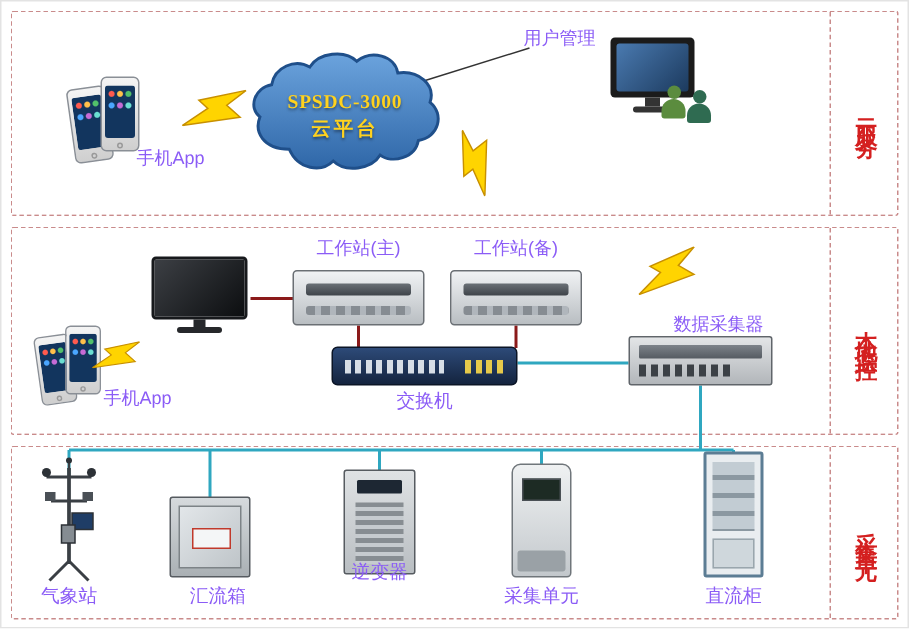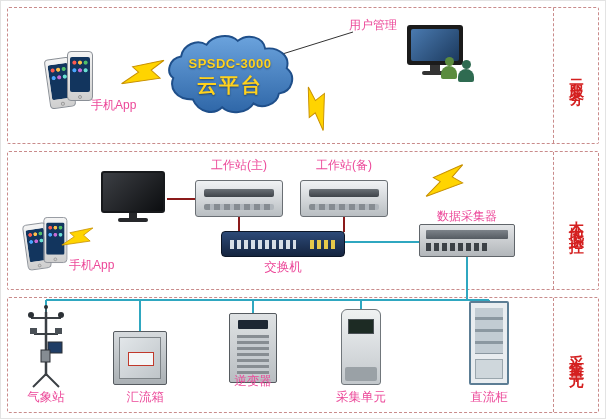--- a/index.html
+++ b/index.html
@@ -18,21 +18,21 @@
     border-left:1px dashed #c98b8b; display:flex; align-items:center; justify-content:center;
   }
   .sec-label {
     writing-mode:vertical-rl; text-orientation:upright;
     color:#d42020; font-weight:bold; font-size:15px; letter-spacing:6px;
   }
   
   .wires { position:absolute; left:0; top:0; z-index:1; pointer-events:none; }
   
   .icon { position:absolute; z-index:2; }
-  .node-label { position:absolute; z-index:3; font-size:12px; color:#ec4899; text-align:center; white-space:nowrap; }
+  .node-label { position:absolute; z-index:3; font-size:12px; color:#8b5cf6; text-align:center; white-space:nowrap; }
   .caption { font-weight:normal; font-size:12.5px; }
   
   .bolt { position:absolute; z-index:2; fill:#ffd400; stroke:#c89000; stroke-width:1; }
   
   .phones { position:absolute; z-index:2; width:50px; height:62px; }
   .phone { position:absolute; width:26px; height:50px; background:linear-gradient(180deg,#f4f4f4,#cfcfcf);
            border:1px solid #8a8f96; border-radius:4px; box-sizing:border-box; }
   .phone::before { content:""; position:absolute; left:2px; right:2px; top:5px; bottom:8px; border-radius:2px;
     background-color:#12355e;
     background-image:
@@ -42,23 +42,23 @@
       radial-gradient(circle at 22% 38%, #4aa6ff 0 1.6px, transparent 2.4px),
       radial-gradient(circle at 50% 38%, #c66bd6 0 1.6px, transparent 2.4px),
       radial-gradient(circle at 78% 38%, #6adfd2 0 1.6px, transparent 2.4px); }
   .phone::after { content:""; position:absolute; left:50%; bottom:1.5px; width:4px; height:4px; margin-left:-2px;
     border:1px solid #999; border-radius:50%; box-sizing:border-box; }
   .phone.p1 { left:0; top:7px; transform:rotate(-8deg); }
   .phone.p2 { left:20px; top:0; }
   
   .cloud { position:absolute; z-index:2; }
   .cloud-text { position:absolute; inset:0; display:flex; flex-direction:column; align-items:center;
-    justify-content:center; gap:1px; color:#ffd21e; font-weight:bold; text-shadow:0 1px 2px rgba(0,0,0,.45); }
+    justify-content:center; gap:1px; color:#ffd21e; font-weight:bold; text-shadow:0 1px 2px rgba(0,0,0,.45);font-family:Liberation Serif, serif; }
   .cloud-text .l1 { font-size:13px; letter-spacing:.5px; }
-  .cloud-text .l2 { font-size:20px; letter-spacing:2px; }
+  .cloud-text .l2 { font-size:13px; letter-spacing:2px; }
   
   .um { position:absolute; z-index:2; width:78px; height:60px; }
   .um-mon { position:absolute; left:4px; top:0; width:56px; height:40px; background:#1b1b1b; border-radius:3px; }
   .um-mon::before { content:""; position:absolute; inset:4px; background:linear-gradient(135deg,#4a7ab0,#1c3a5e); border-radius:2px; }
   .um-stand { position:absolute; left:27px; top:40px; width:10px; height:6px; background:#333; }
   .um-base { position:absolute; left:19px; top:46px; width:28px; height:4px; background:#333; border-radius:2px; }
   .person { position:absolute; width:16px; height:13px; border-radius:8px 8px 2px 2px; }
   .person::before { content:""; position:absolute; top:-9px; left:4px; width:9px; height:9px; border-radius:50%; background:inherit; }
   .person.pa { background:#5b8c3e; left:38px; top:41px; z-index:2; }
   .person.pb { background:#2f6b51; left:55px; top:44px; z-index:3; }
@@ -214,21 +214,21 @@
 
   <div class="node-label" style="left:194px; top:156px; width:88px;">工作站(主)</div>
   <div class="server" style="left:194px; top:179px;"></div>
 
   <div class="node-label" style="left:299px; top:156px; width:88px;">工作站(备)</div>
   <div class="server" style="left:299px; top:179px;"></div>
 
   <div class="switch" style="left:220px; top:230px;"></div>
   <div class="node-label caption" style="left:247px; top:258px; width:70px;">交换机</div>
 
-  <div class="node-label" style="left:434px; top:207px; width:64px;">数据采集器</div>
+  <div class="node-label" style="left:446px; top:207px; width:64px;">数据采集器</div>
   <div class="collector" style="left:418px; top:223px;"></div>
 
   <svg class="bolt" style="left:430px; top:158px; width:32px; height:46px; transform:rotate(30deg);" viewBox="0 0 28 46">
     <polygon points="19,0 0,26 8,26 3,46 28,16 16,16"></polygon>
   </svg>
 
   <svg class="icon" style="left:24px; top:303px;" width="42" height="84" viewBox="0 0 42 84">
     <line x1="21" y1="8" x2="21" y2="72" stroke="#3a3f44" stroke-width="2.5"></line>
     <line x1="21" y1="70" x2="8" y2="83" stroke="#3a3f44" stroke-width="2"></line>
     <line x1="21" y1="70" x2="34" y2="83" stroke="#3a3f44" stroke-width="2"></line>

